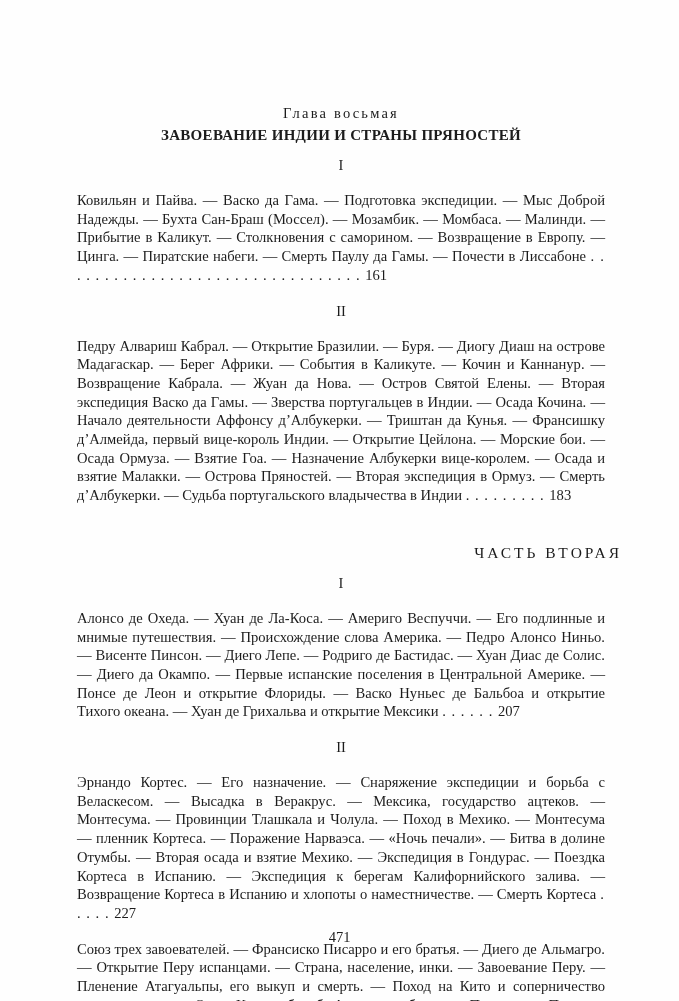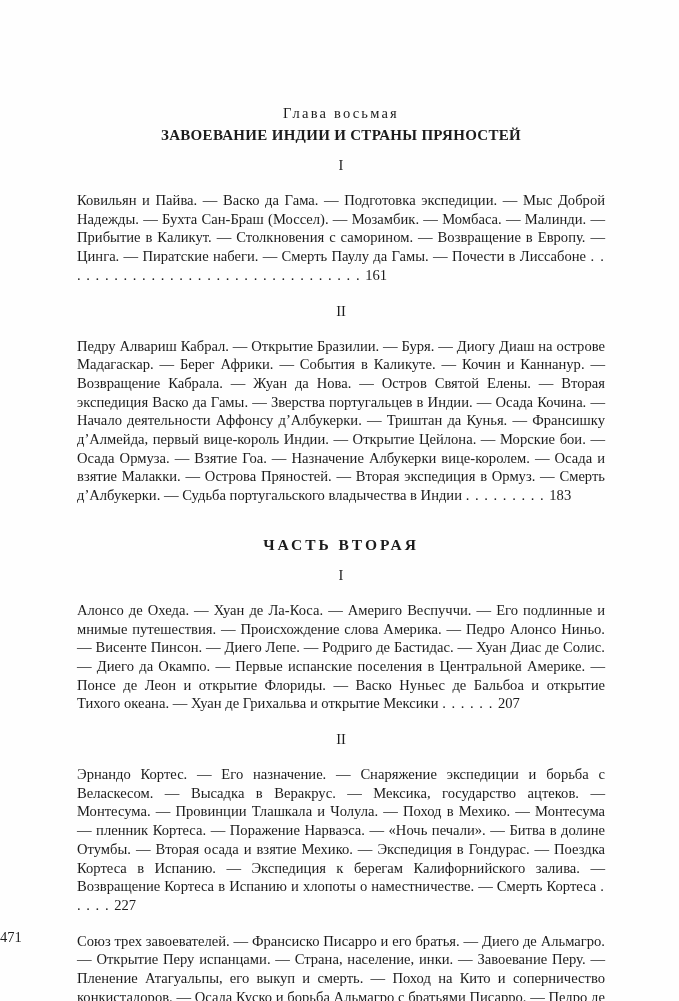--- a/index.html
+++ b/index.html
@@ -32,25 +32,25 @@
     line-height: 19px;
   }
   .chapter-line2 {
     font-size: 15px;
     font-weight: 700;
     letter-spacing: 0.3px;
     line-height: 20px;
     margin-top: 2px;
   }
   .part {
-    text-align: center;
+    text-align: right;
     font-size: 15.5px;
-    font-weight: 700;
+    font-weight: 400;
     letter-spacing: 3px;
-    margin-top: 30px;
+    margin-top: 38px;
     line-height: 20px;
   }
   .part + .chapter { margin-top: 14px; }
   .numeral {
     text-align: center;
     font-size: 14.5px;
     margin: 11px 0 7px 0;
     line-height: 18px;
   }
   .entry {
@@ -61,21 +61,21 @@
     hyphens: auto;
     -webkit-hyphens: auto;
   }
   .dots { white-space: normal; letter-spacing: 1px; }
   .pagenum { white-space: nowrap; }
   .folio {
     position: absolute;
     left: 0;
     right: 0;
     bottom: 55px;
-    text-align: left;
+    text-align: center;
     font-size: 14.5px;
   }
 </style>
 </head>
 <body>
 
 <div class="page">
   <main class="toc">
       <div class="chapter">
         <div class="chapter-line1">Глава восьмая</div>

